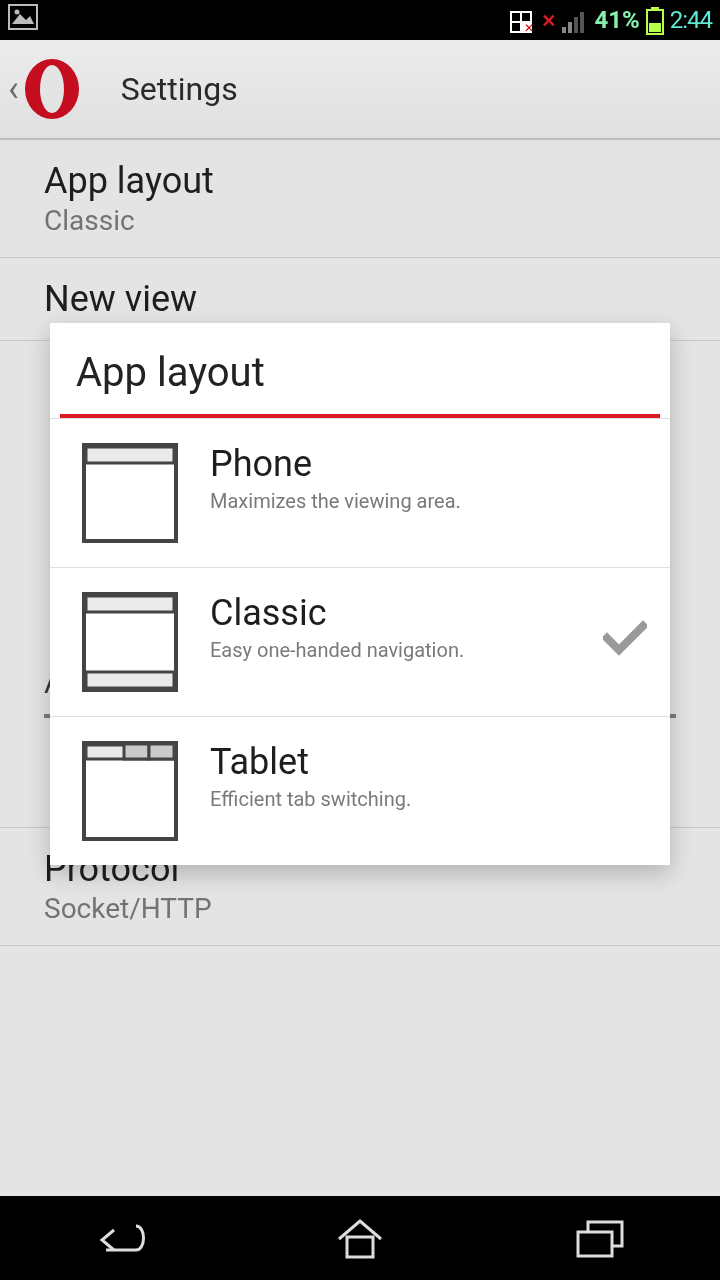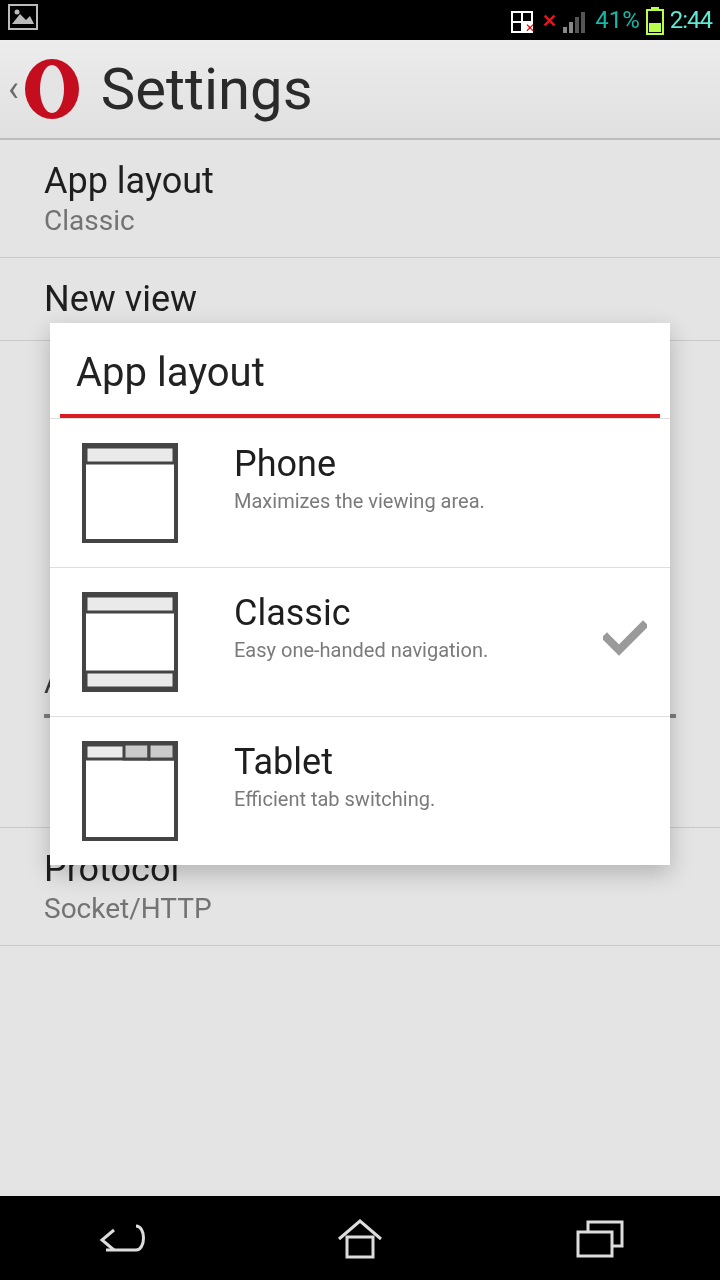--- a/index.html
+++ b/index.html
@@ -3,45 +3,45 @@
 <meta charset="utf-8">
 <style>
   * { margin:0; padding:0; box-sizing:border-box; font-family: Roboto, "Helvetica Neue", Arial, sans-serif; }
   html,body{ width:720px; height:1280px; background:#e4e4e4; overflow:hidden; position:relative; }
 
   
   .statusbar{ width:100%; height:40px; background:#000; display:flex; align-items:center; justify-content:space-between; padding:0 8px; color:#fff; font-size:24px; }
   .sb-left{ display:flex; align-items:center; gap:4px;}
   .sb-right{ display:flex; align-items:center; gap:6px;}
   .sb-right svg{ vertical-align:middle;}
-  .sb-batt{ color:#14b8a6; font-weight:400; }
+  .sb-batt{ color:#86efac; font-weight:700; }
   .sb-time{ color:#5eead4; font-weight:400; letter-spacing:-1px;}
 
   
   .app-header{ width:100%; height:100px; background:linear-gradient(#ececec,#e0e0e0); border-bottom:2px solid #bcbcbc; display:flex; align-items:center; padding-left:8px;}
   .back-chev{ color:#6a6a6a; font-size:36px; margin-right:4px;}
   .opera-logo svg{ display:block;}
-  .header-title{ font-size:58px; color:#2a2a2a; margin-left:20px; font-weight:400;}
+  .header-title{ font-size:32px; color:#2a2a2a; margin-left:40px; font-weight:400;}
 
   
   .settings-list{ padding:0 0 0 0;}
   .setting-item{ padding:20px 44px; border-bottom:1px solid #c9c9c9; display:flex; align-items:center; justify-content:space-between;}
   .item-text{}
   .item-title{ font-size:36px; color:#1e1e1e; }
   .item-sub{ font-size:28px; color:#737373; margin-top:2px;}
   .acc-head{ padding:24px 44px 14px 44px;}
   .acc-head .item-title{ font-size:30px; color:#3a3a3a;}
   .hr-thick{ height:4px; background:#7d7d7d; margin:0 44px;}
   .checkbox{ width:40px; height:40px; border:3px solid #8a8a8a; background:#fff;}
 
   
   .modal{ position:absolute; left:50px; top:323px; width:620px; background:#fff; box-shadow:0 8px 22px rgba(0,0,0,.22); }
   .modal-title{ font-size:40px; color:#222; padding:26px 26px 18px 26px; }
   .modal-divider{ height:4px; background:#d81c22; margin:0 10px;}
-  .option{ display:flex; align-items:flex-start; padding:24px 20px; border-top:1px solid #dedede;gap:24px;}
+  .option{ display:flex; align-items:flex-start; padding:24px 20px; border-top:1px solid #dedede;}
   .option:first-of-type{ border-top:none;}
   .opt-icon{ width:100px; height:100px; margin:0 30px 0 10px; flex-shrink:0;}
   .opt-text{ flex:1;}
   .opt-title{ font-size:36px; color:#1e1e1e;}
   .opt-desc{ font-size:20px; color:#7a7a7a; margin-top:4px; line-height:1.25;}
   .opt-check{ width:50px; display:flex; align-items:center; justify-content:center; margin-top:28px;}
 
   
   .navbar{ position:absolute; bottom:0; left:0; width:100%; height:84px; background:#000; display:flex; align-items:center; justify-content:space-around;}
   .nav-btn{ width:110px; height:60px; display:flex; align-items:center; justify-content:center;}

